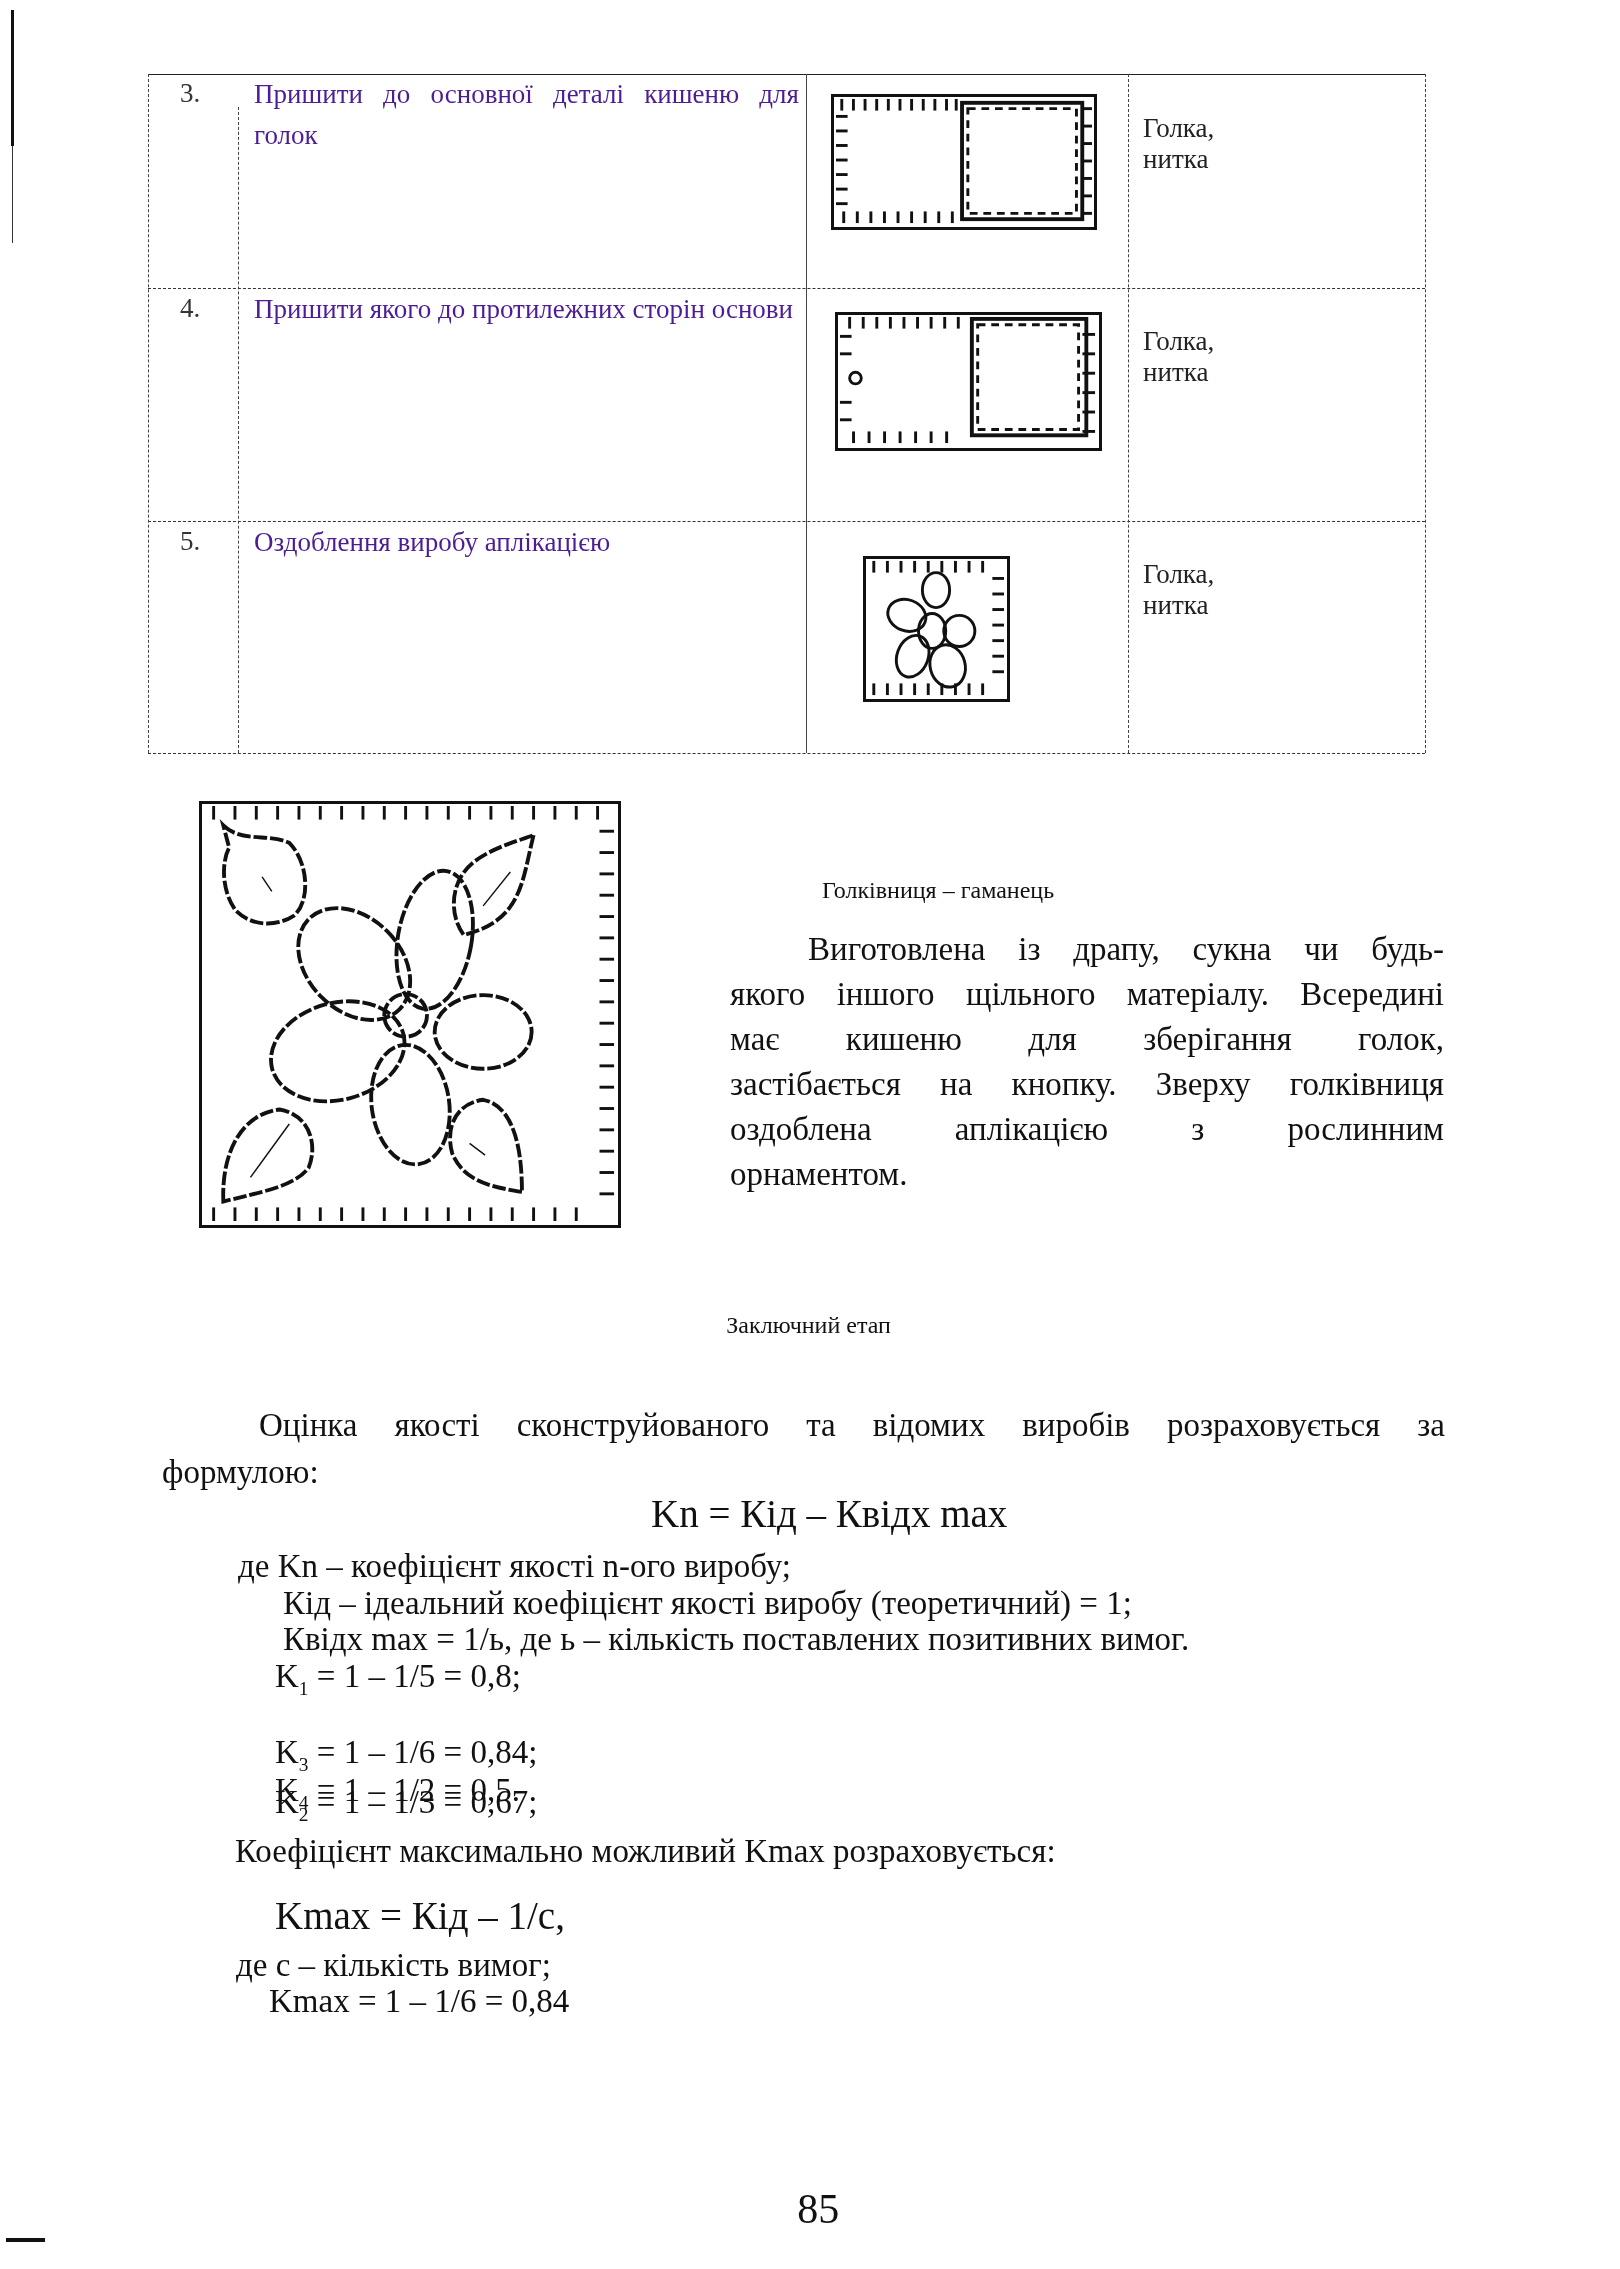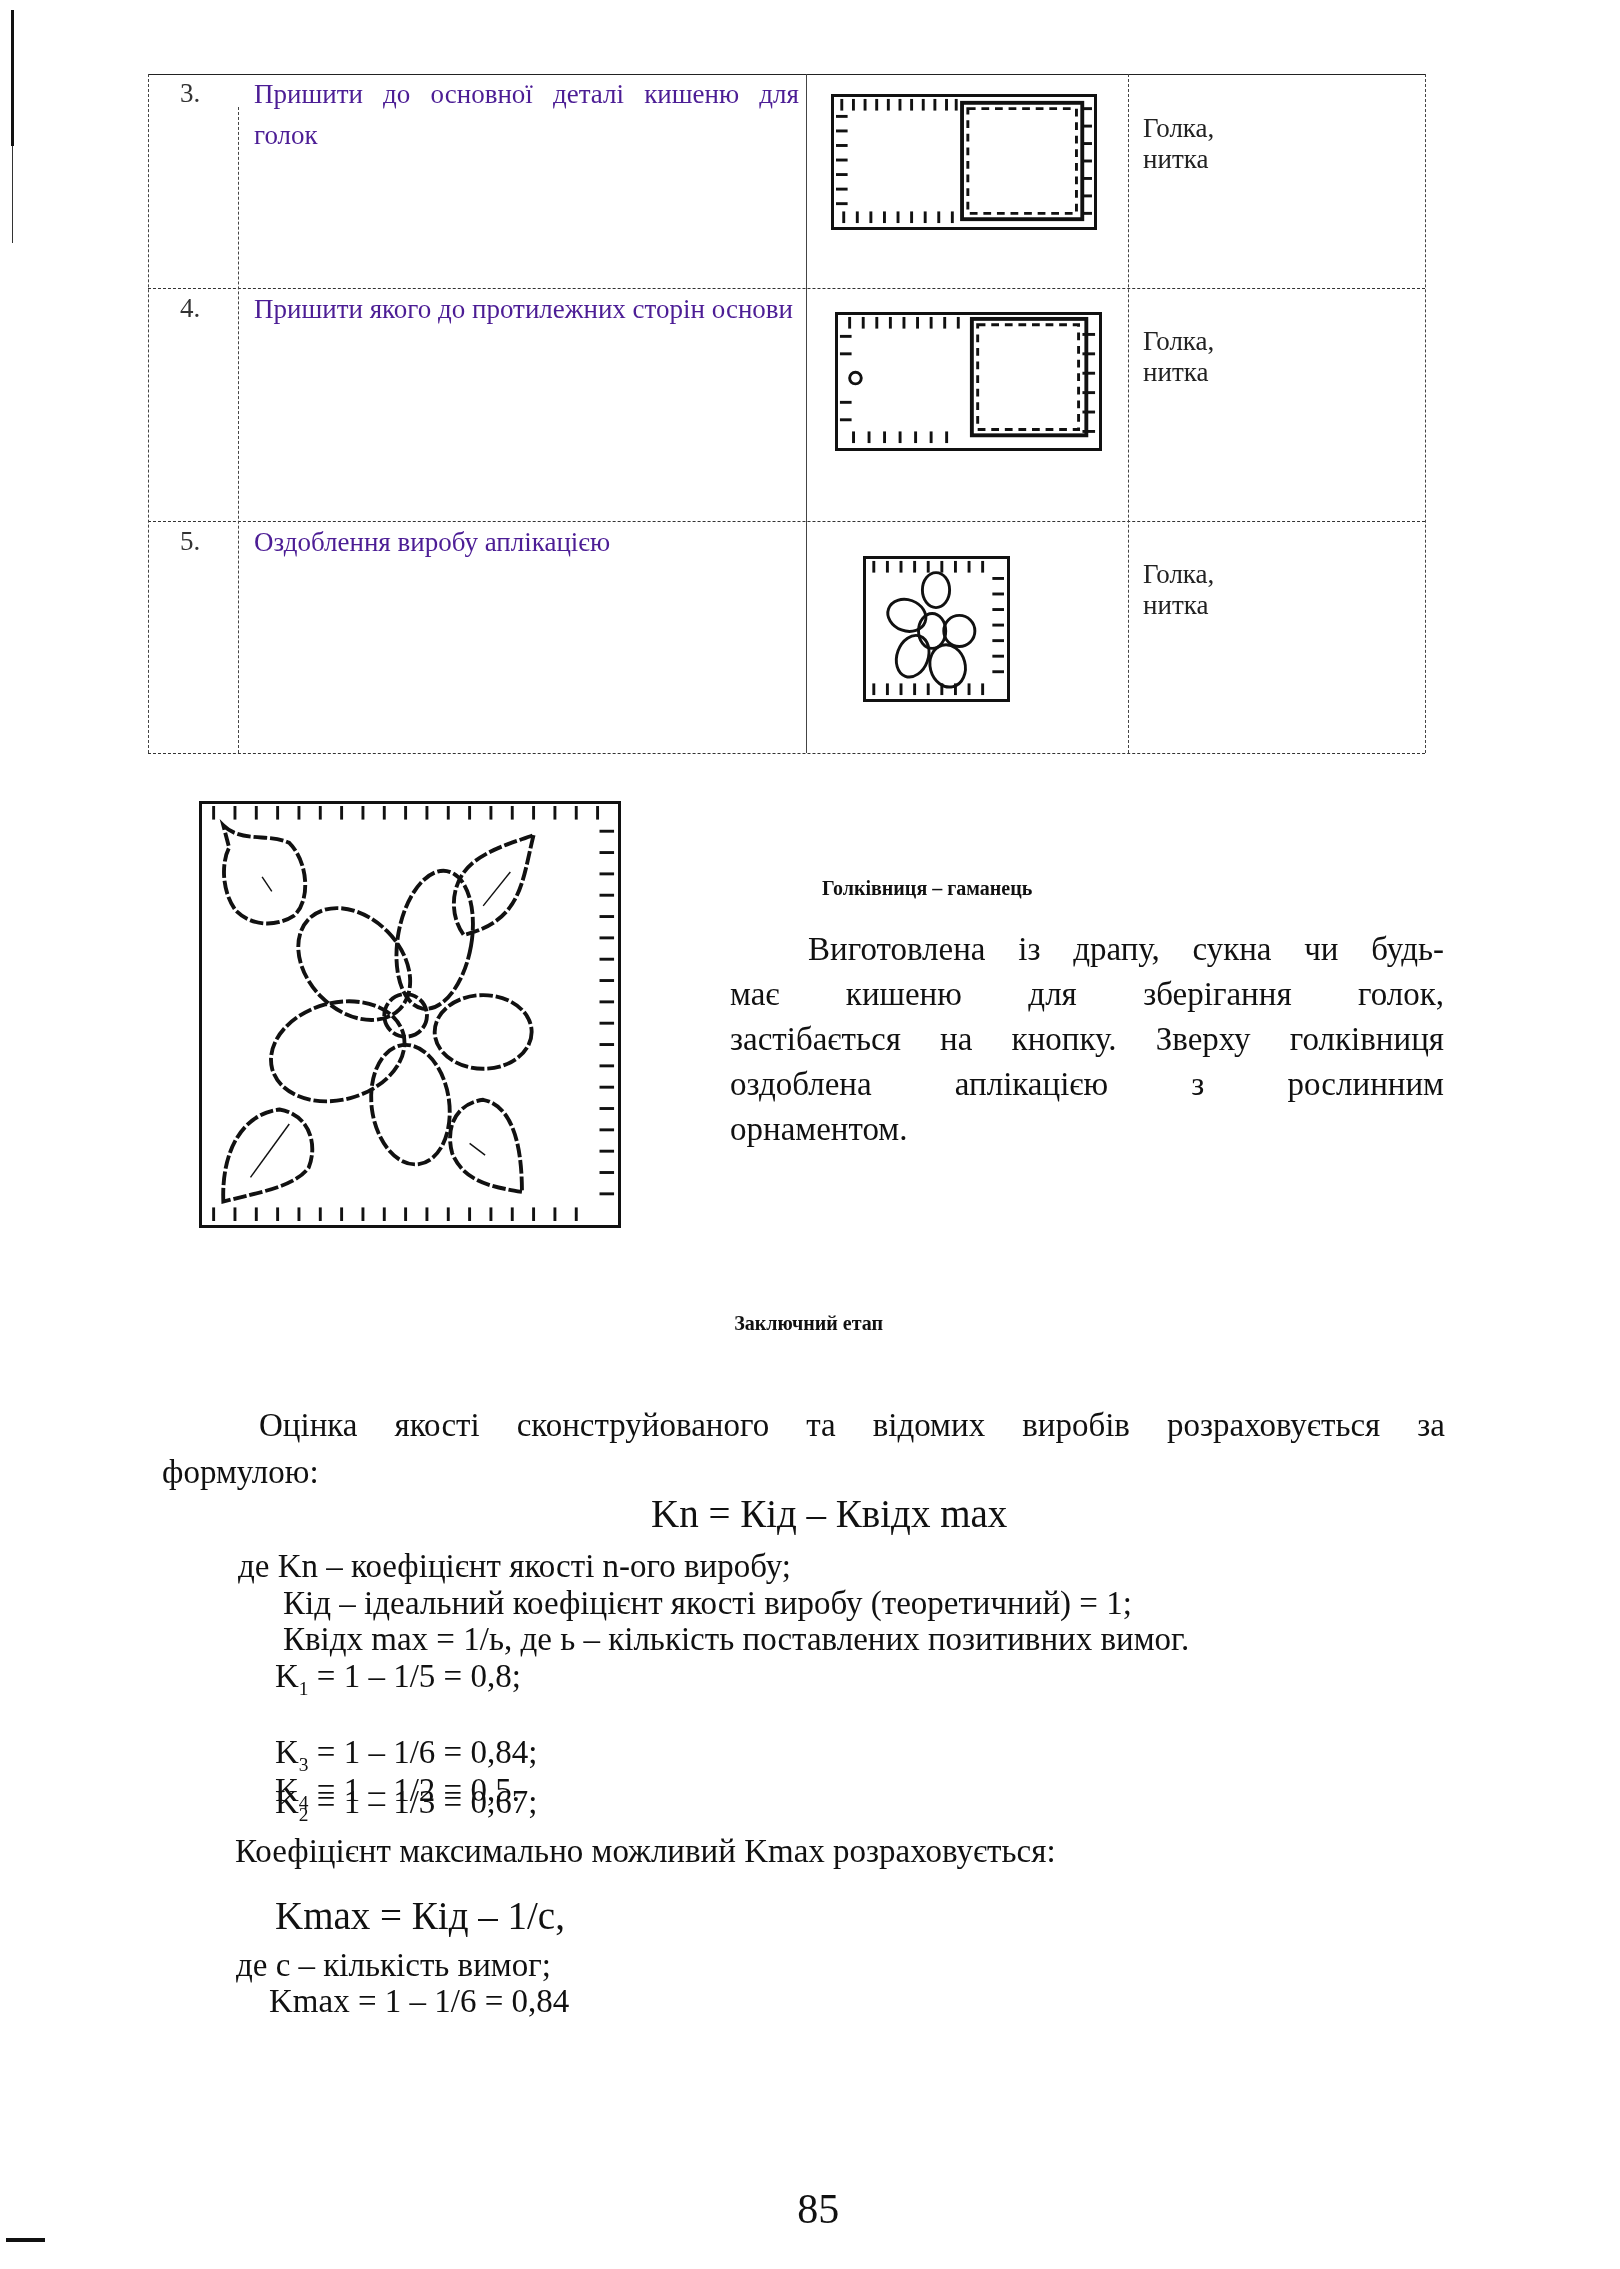--- a/index.html
+++ b/index.html
@@ -13,21 +13,21 @@
   
   .tbl-line-h { height:0; border-top:1.9px dashed #333; }
   .tbl-line-h.solid { border-top:1.9px solid #222; }
   .tbl-line-v { width:0; border-left:1.5px dashed #444; }
   .cell-num { font-size:27px; line-height:31px; color:#333; }
   .cell-text { font-size:27px; line-height:41px; color:#4c1d95; text-align:justify; text-align-last:left; }
   .cell-tool { font-size:27px; line-height:31px; color:#222; }
 
   .fig { border:3.9px solid #111; background:#fff; box-sizing:border-box; }
 
-  .section-title { font-weight:bold; font-size:20px; }
+  .section-title { font-weight:normal; font-size:24px; }
   .para { font-size:33px; line-height:45px; text-align:justify; }
   .line { font-size:33px; white-space:nowrap; }
   .big { font-size:39px; white-space:nowrap; }
   sub { font-size:19.4px; }
 </style>
 </head>
 <body>
 
 <div class="abs scan-edge"></div>
 <div class="abs scan-edge2"></div>
@@ -266,20 +266,21 @@
       <line x1="318" y1="70" x2="290" y2="105"></line>
       <line x1="50" y1="385" x2="90" y2="330"></line>
       <line x1="276" y1="350" x2="292" y2="362"></line>
     </g>
   </svg>
 </div>
 
 <div class="abs section-title" style="left:822px;top:877px;">Голківниця – гаманець</div>
 <div class="abs" style="left:730px;top:927px;width:714px;">
   <div class="para" style="text-indent:78px;text-align-last:justify;">Виготовлена із драпу, сукна чи будь-</div>
+  <div class="para" style="text-align-last:justify;">якого іншого щільного матеріалу. Всередині</div>
   <div class="para" style="text-align-last:justify;">має кишеню для зберігання голок,</div>
   <div class="para" style="text-align-last:justify;">застібається на кнопку. Зверху голківниця</div>
   <div class="para" style="text-align-last:justify;">оздоблена аплікацією з рослинним</div>
   <div class="para">орнаментом.</div>
 </div>
 
 <div class="abs section-title" style="left:0;width:1621px;text-align:center;top:1312px;padding-left:0;">
   <span style="position:relative;left:-1.9px;">Заключний етап</span>
 </div>
 

